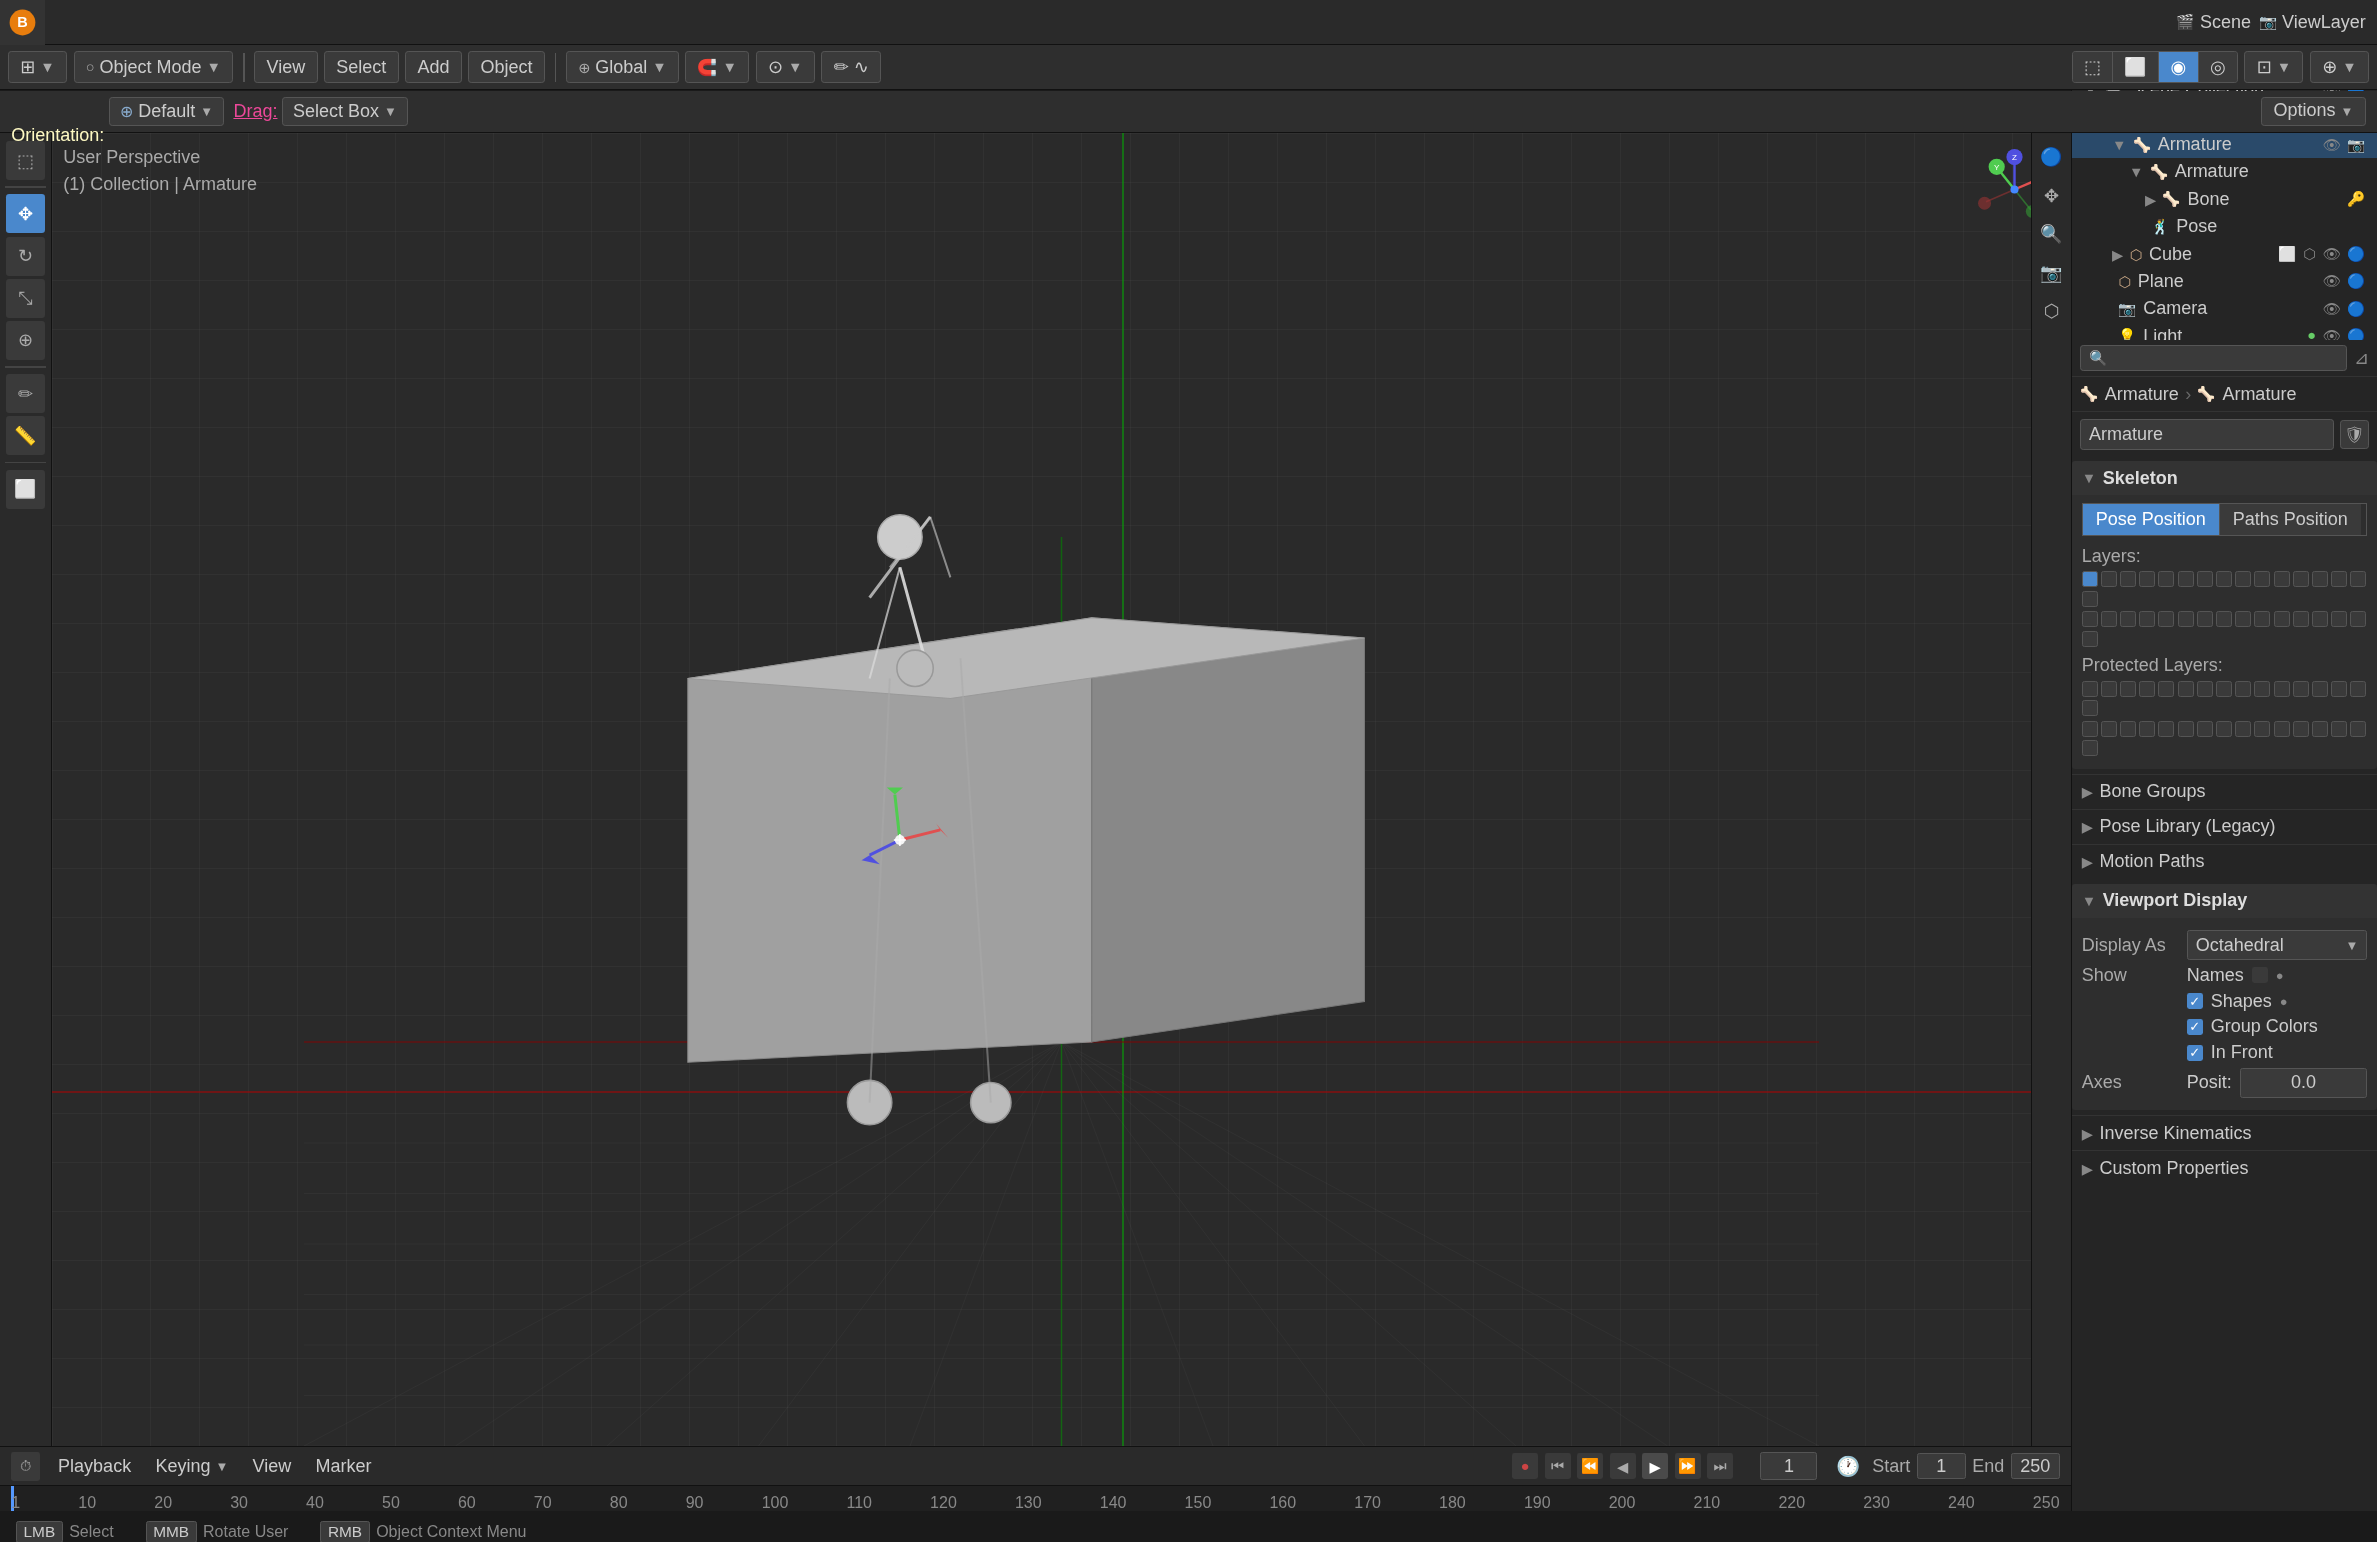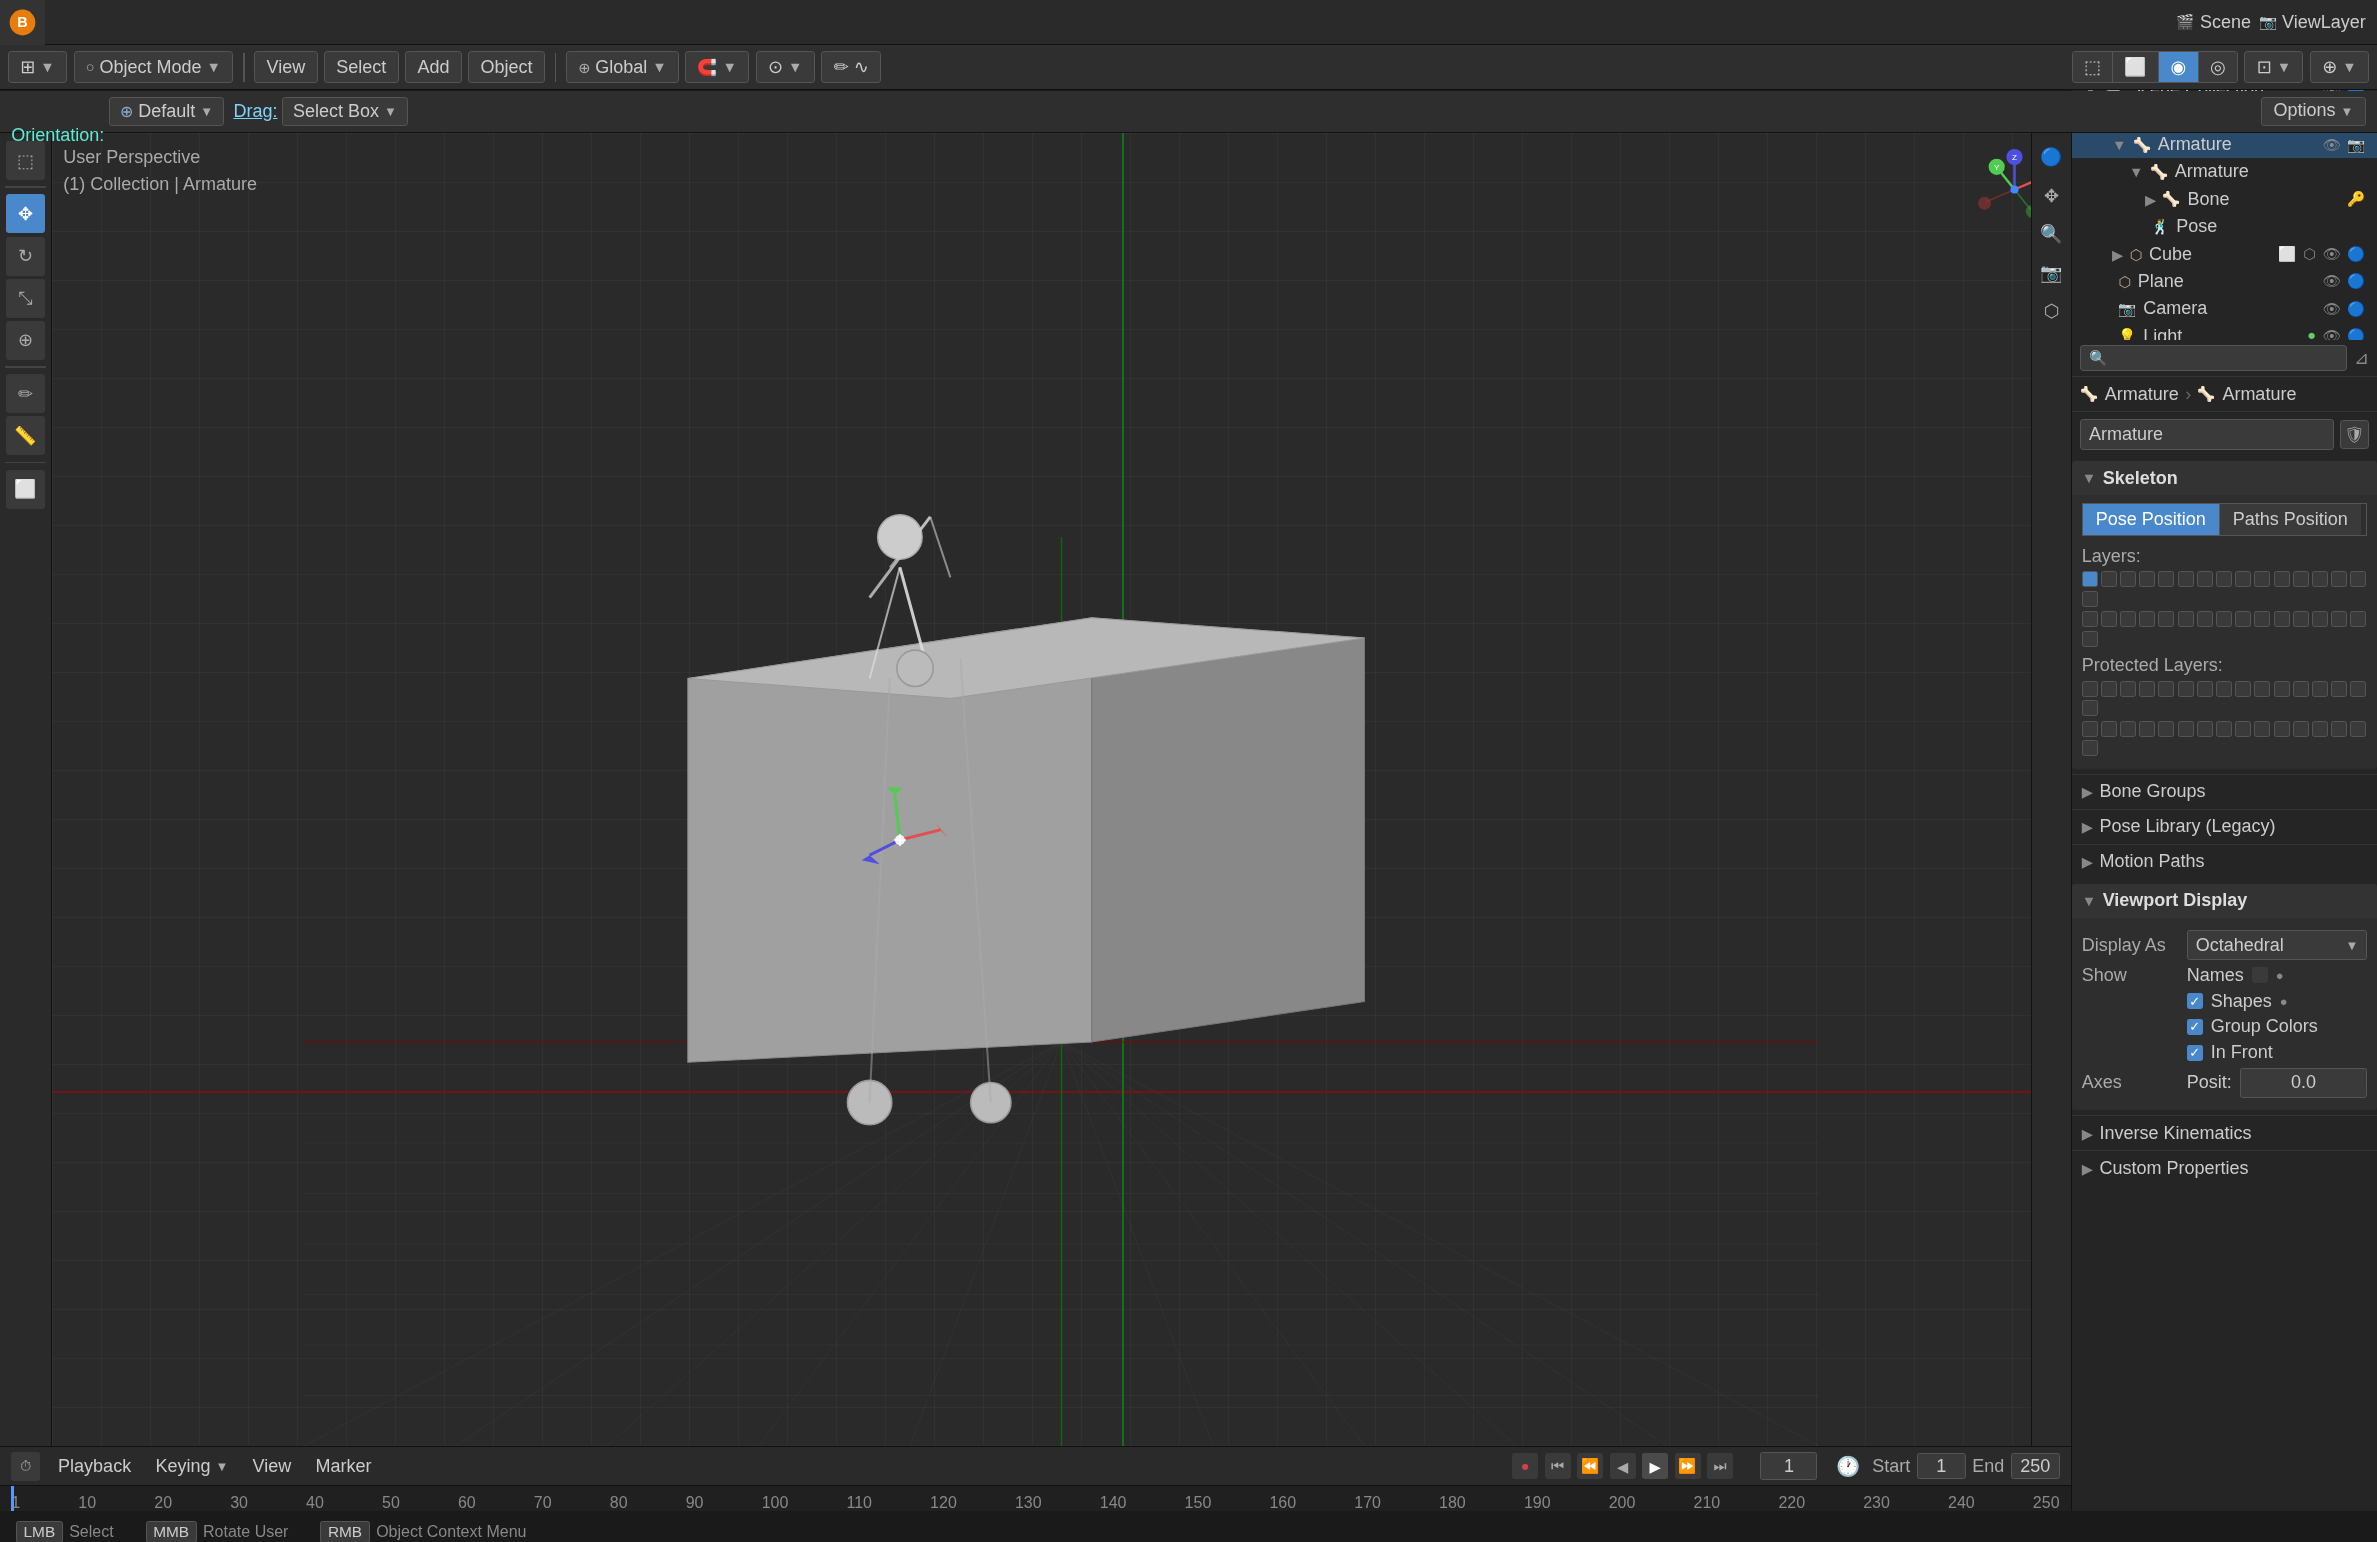--- a/index.html
+++ b/index.html
@@ -673,29 +673,29 @@
     </div>
     <div class="toolbar-btn">
       <span>⊕</span>
       <span style="color:#aaa;font-size:14.6px;">▼</span>
     </div>
   </div>
 </div>
 
 <div class="properties-bar">
   <div class="prop-item">
-    <span style="color:#5eead4;margin-top:47px;">Orientation:</span>
+    <span style="color:#fef9c3;margin-top:47px;">Orientation:</span>
     <div class="prop-dropdown">
       <span style="color:#88aacc;font-size:16px;">⊕</span>
       <span>Default</span>
       <span style="color:#aaa;font-size:13px;">▼</span>
     </div>
   </div>
   <div class="prop-item">
-    <span style="color:#7dd3fc;text-decoration:underline;">Drag:</span>
+    <span style="color:#ec4899;text-decoration:underline;">Drag:</span>
     <div class="prop-dropdown">
       <span>Select Box</span>
       <span style="color:#aaa;font-size:13px;">▼</span>
     </div>
   </div>
   <div class="options-btn">
     <span>Options</span>
     <span style="color:#aaa;font-size:13px;">▼</span>
   </div>
 </div>

